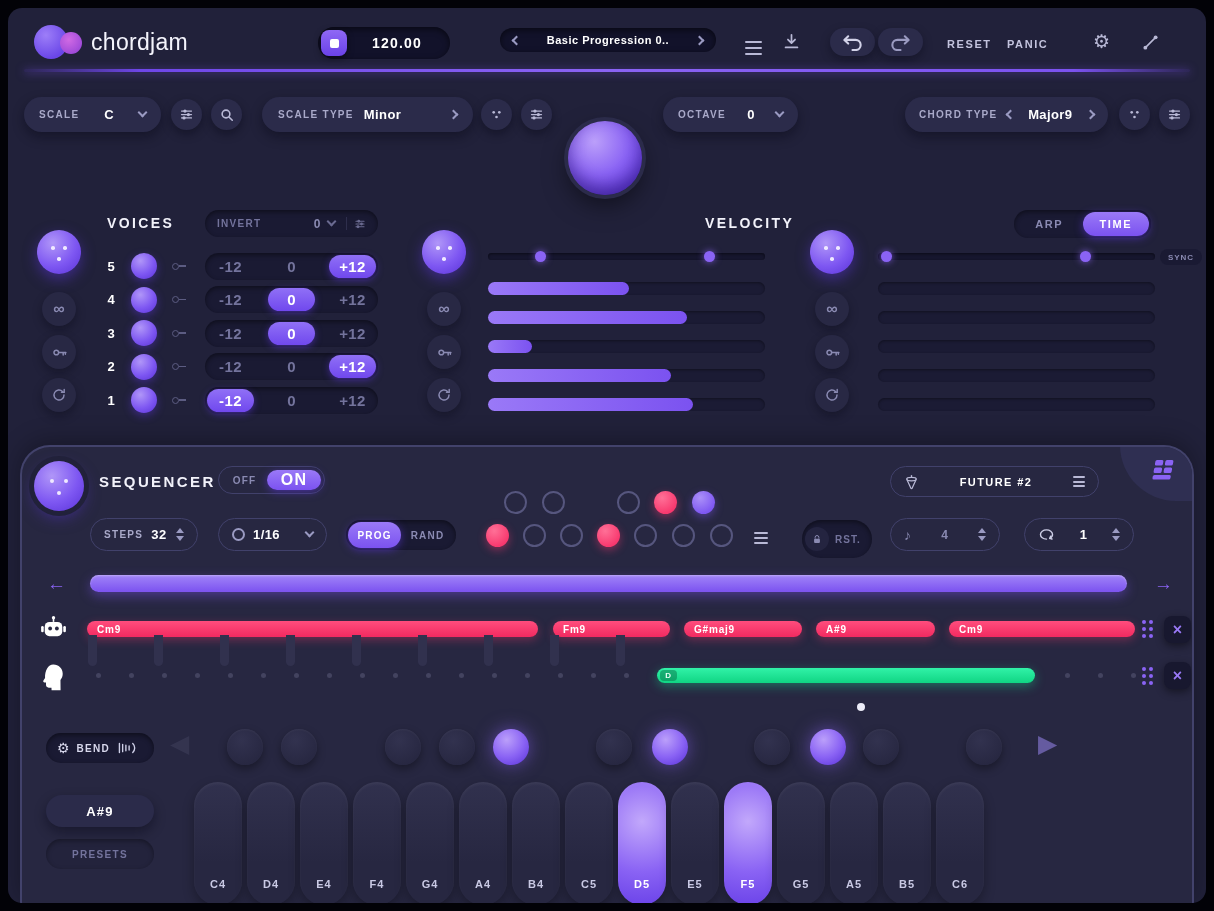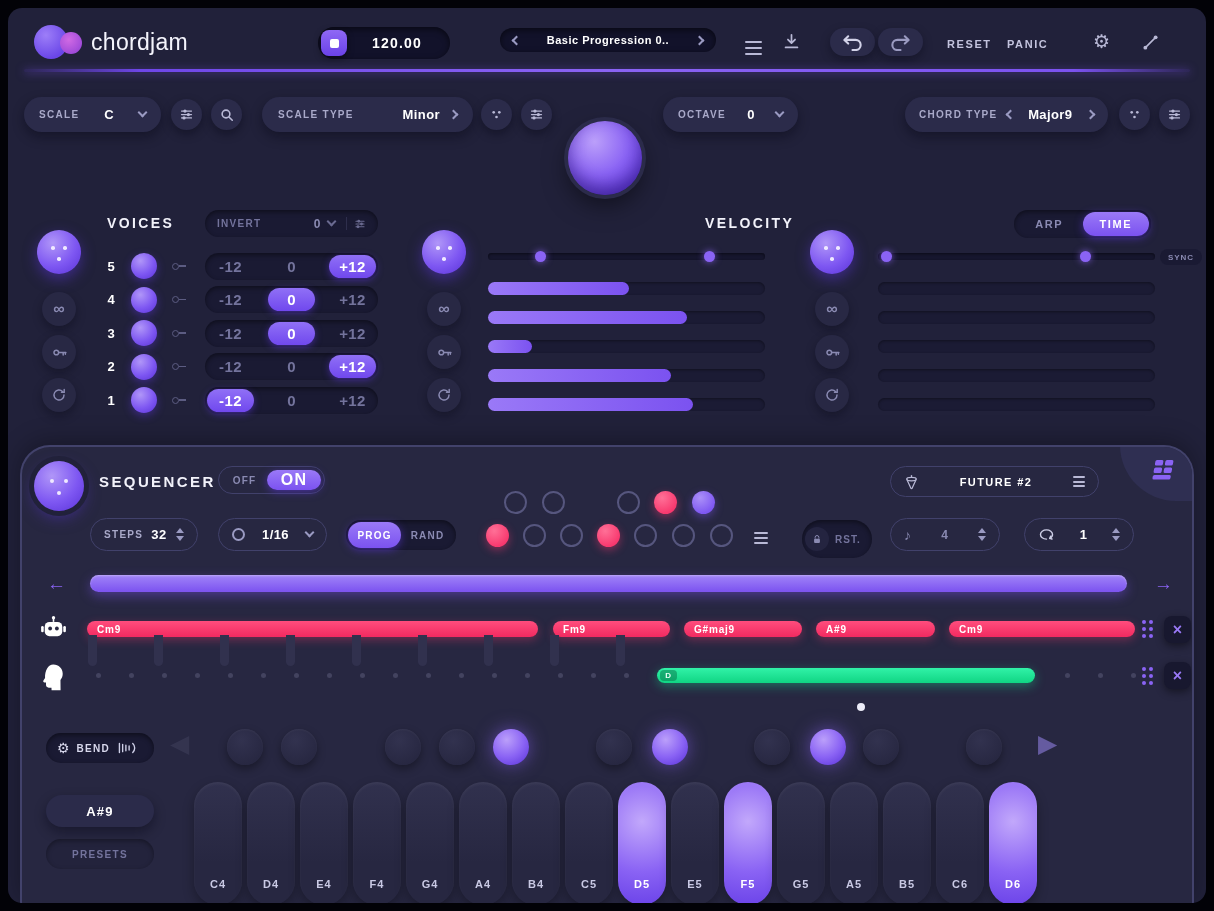--- a/index.html
+++ b/index.html
@@ -194,21 +194,21 @@
   </div>
   <div class="circ abs" style="left:203px;top:91px">
     <svg width="16" height="16" viewBox="0 0 24 24" fill="none" stroke="#b9b9d6" stroke-width="2.4" stroke-linecap="round">
         <circle cx="10.5" cy="10.5" r="5.8"></circle>
         <path d="m15.3 15.3 4.6 4.6"></path>
       </svg>
   </div>
 
   <div class="pill mid abs" style="left:254px;top:89px;width:211px;height:35px;padding:0 16px;gap:10px">
     <span class="lbl">SCALE TYPE</span>
-    <span class="val" style="flex:1;text-align:right">Minor</span>
+    <span class="val" style="flex:1;text-align:left">Minor</span>
     <span class="chev r"></span>
   </div>
   <div class="circ abs" style="left:473px;top:91px">
     <svg width="15" height="15" viewBox="0 0 24 24" fill="#b9b9d6">
         <circle cx="7.5" cy="8.5" r="2.1"></circle>
         <circle cx="16.5" cy="8.5" r="2.1"></circle>
         <circle cx="12" cy="16" r="2.1"></circle>
       </svg>
   </div>
   <div class="circ abs" style="left:513px;top:91px">
@@ -498,21 +498,21 @@
       <span class="lbl">STEPS</span>
       <span class="val">32</span>
       <span class="stepper">
           <i class="u"></i>
           <i class="dn"></i>
         </span>
     </div>
 
     <div class="pill outl abs" style="left:196px;top:71px;width:109px;height:33px;padding:0 13px;gap:8px">
       <span class="qicon"></span>
-      <span class="val" style="flex:1;text-align:center">1/16</span>
+      <span class="val" style="flex:1;">1/16</span>
       <span class="chev d"></span>
     </div>
 
     <div class="pill inset tog abs" style="left:324px;top:73px;width:110px;height:30px;padding:2px">
       <span class="tog-opt sel" style="font-size:10px;letter-spacing:1.2px">PROG</span>
       <span class="tog-opt" style="font-size:10px;letter-spacing:1.2px">RAND</span>
     </div>
 
     <div class="hamb h14 abs" style="left:732px;top:82px">
         <i></i>
@@ -723,23 +723,20 @@
       </div>
       <div class="key" style="left: 808px;">
         <div class="keylbl">A5</div>
       </div>
       <div class="key" style="left: 861px;">
         <div class="keylbl">B5</div>
       </div>
       <div class="key" style="left: 914px;">
         <div class="keylbl">C6</div>
       </div>
-      <div class="key lit" style="left: 967px;">
-        <div class="keylbl">D6</div>
-      </div>
       <div class="kbknob" style="left: 205px;"></div>
       <div class="kbknob" style="left: 259px;"></div>
       <div class="kbknob" style="left: 363px;"></div>
       <div class="kbknob" style="left: 417px;"></div>
       <div class="kbknob lit" style="left: 471px;"></div>
       <div class="kbknob" style="left: 574px;"></div>
       <div class="kbknob lit" style="left: 630px;"></div>
       <div class="kbknob" style="left: 732px;"></div>
       <div class="kbknob lit" style="left: 788px;"></div>
       <div class="kbknob" style="left: 841px;"></div>

